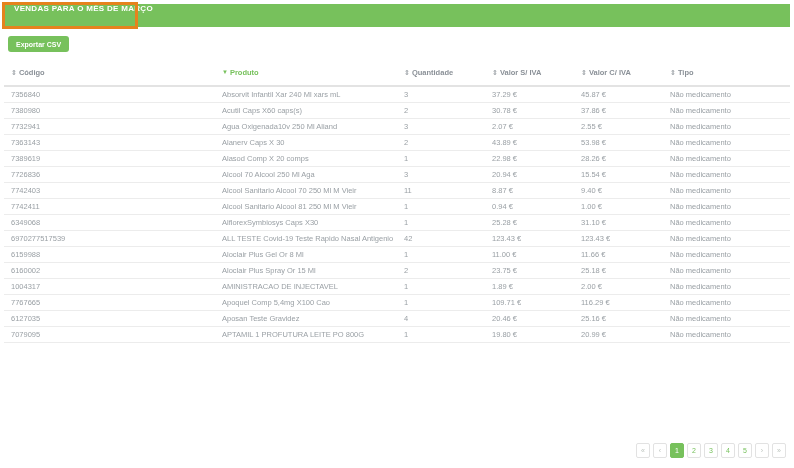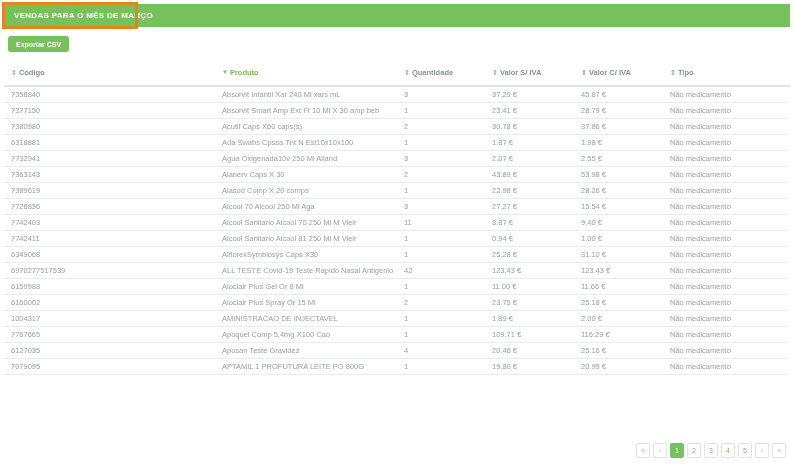--- a/index.html
+++ b/index.html
@@ -8,21 +8,21 @@
     --head-text:#8a9097;
     --body-text:#9aa0a5;
     --row-border:#ececec;
   }
   *{margin:0;padding:0;box-sizing:border-box;}
   html,body{width:794px;height:468px;background:#fff;overflow:hidden;}
   body{font-family:"Liberation Sans","DejaVu Sans",sans-serif;position:relative;}
 
   .title-bar{
     position:absolute;left:4px;top:4px;right:4px;height:23px;
-    background:var(--green);display:flex;align-items:center;
+    background:var(--green);display:flex;
   }
   .title-text{
     color:#fff;font-size:8px;font-weight:700;letter-spacing:.3px;padding-left:10px;
   }
   .highlight-box{
     position:absolute;left:2px;top:2px;width:136px;height:27px;
     border:3px solid var(--orange);pointer-events:none;z-index:5;
   }
   .export-btn{
     position:absolute;left:8px;top:36px;height:16px;padding:0 8px;
@@ -103,44 +103,28 @@
   <tbody id="table-body">
       <tr>
         <td>7356840</td>
         <td>Absorvit Infantil Xar 240 Ml xars mL</td>
         <td>3</td>
         <td>37.29 €</td>
         <td>45.87 €</td>
         <td>Não medicamento</td>
       </tr>
       <tr>
-        <td>7377150</td>
-        <td>Absorvit Smart Amp Ext Ft 10 Ml X 30 amp beb</td>
-        <td>1</td>
-        <td>23.41 €</td>
-        <td>28.79 €</td>
-        <td>Não medicamento</td>
-      </tr>
-      <tr>
         <td>7380980</td>
         <td>Acutil Caps X60 caps(s)</td>
         <td>2</td>
         <td>30.78 €</td>
         <td>37.86 €</td>
         <td>Não medicamento</td>
       </tr>
       <tr>
-        <td>6318881</td>
-        <td>Ada Swabs Cpssa Tnt N Est10x10x100</td>
-        <td>1</td>
-        <td>1.87 €</td>
-        <td>1.98 €</td>
-        <td>Não medicamento</td>
-      </tr>
-      <tr>
         <td>7732941</td>
         <td>Agua Oxigenada10v 250 Ml Aliand</td>
         <td>3</td>
         <td>2.07 €</td>
         <td>2.55 €</td>
         <td>Não medicamento</td>
       </tr>
       <tr>
         <td>7363143</td>
         <td>Alanerv Caps X 30</td>
@@ -154,21 +138,21 @@
         <td>Alasod Comp X 20 comps</td>
         <td>1</td>
         <td>22.98 €</td>
         <td>28.26 €</td>
         <td>Não medicamento</td>
       </tr>
       <tr>
         <td>7726836</td>
         <td>Alcool 70 Alcool 250 Ml Aga</td>
         <td>3</td>
-        <td>27.27 €</td>
+        <td>20.94 €</td>
         <td>15.54 €</td>
         <td>Não medicamento</td>
       </tr>
       <tr>
         <td>7742403</td>
         <td>Alcool Sanitario Alcool 70 250 Ml M Vieir</td>
         <td>11</td>
         <td>8.87 €</td>
         <td>9.40 €</td>
         <td>Não medicamento</td>

